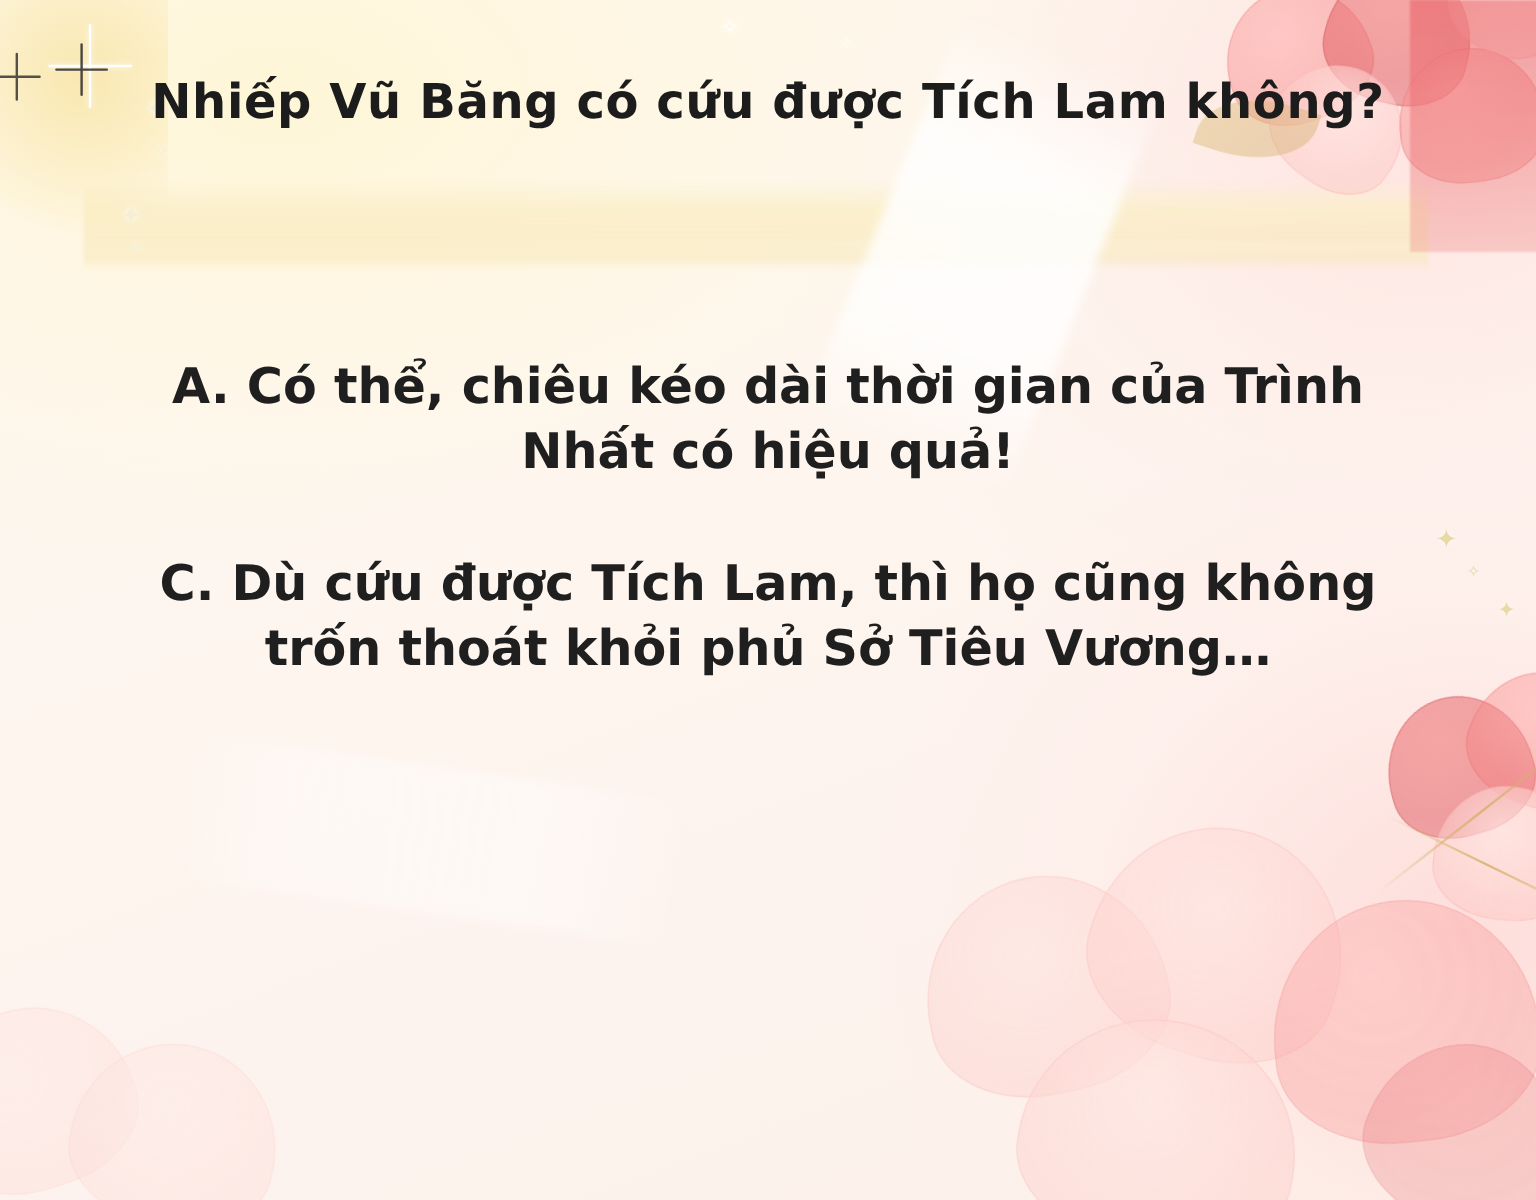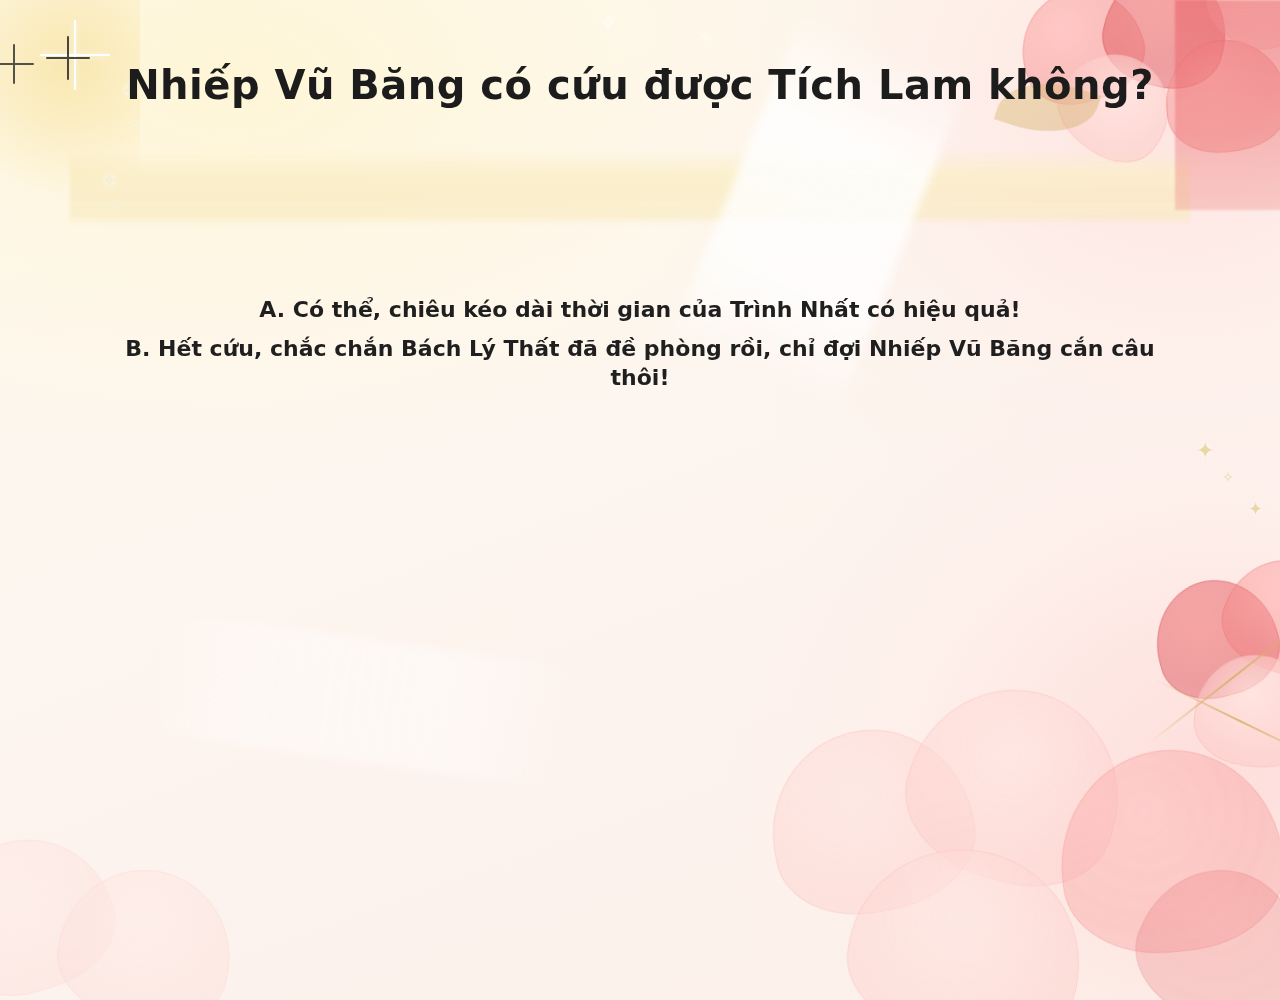--- a/index.html
+++ b/index.html
@@ -153,21 +153,21 @@
   .answers {
     position: absolute;
     left: 95px;
     top: 295px;
     width: 1090px;
   }
 
   .answer {
     text-align: center;
     font-family: "DejaVu Sans", sans-serif;
-    font-size: 22px;
+    font-size: 41px;
     font-weight: 600;
     color: #1f1f1f;
     line-height: 1.32;
   }
   .answer + .answer {
     margin-top: 56px;
   }
   .answer.opt-b { margin-top: 10px; }
 </style>
 </head>
@@ -229,16 +229,16 @@
     <div class="sparkle gold" style="left:1248px; top:500px; font-size:18px;">✦</div>
     <div class="sparkle white" style="left:600px; top:12px; font-size:20px; opacity:.8;">✧</div>
     <div class="sparkle white" style="left:700px; top:30px; font-size:14px; opacity:.7;">✧</div>
   </div>
 
   <div id="content">
     <div class="question-title">Nhiếp Vũ Băng có cứu được Tích Lam không?</div>
 
     <div class="answers">
       <div class="answer opt-a">A. Có thể, chiêu kéo dài thời gian của Trình Nhất có hiệu quả!</div>
-      <div class="answer opt-b">B. Hết cứu, chắc chắn Bách Lý Thất đã đề phòng rồi, chỉ đợi Nhiếp Vũ Băng cắn câu thôi!</div>
+      <div class="answer opt-c">C. Dù cứu được Tích Lam, thì họ cũng không trốn thoát khỏi phủ Sở Tiêu Vương…</div>
     </div>
   </div>
 </div>
 
 </body></html>

